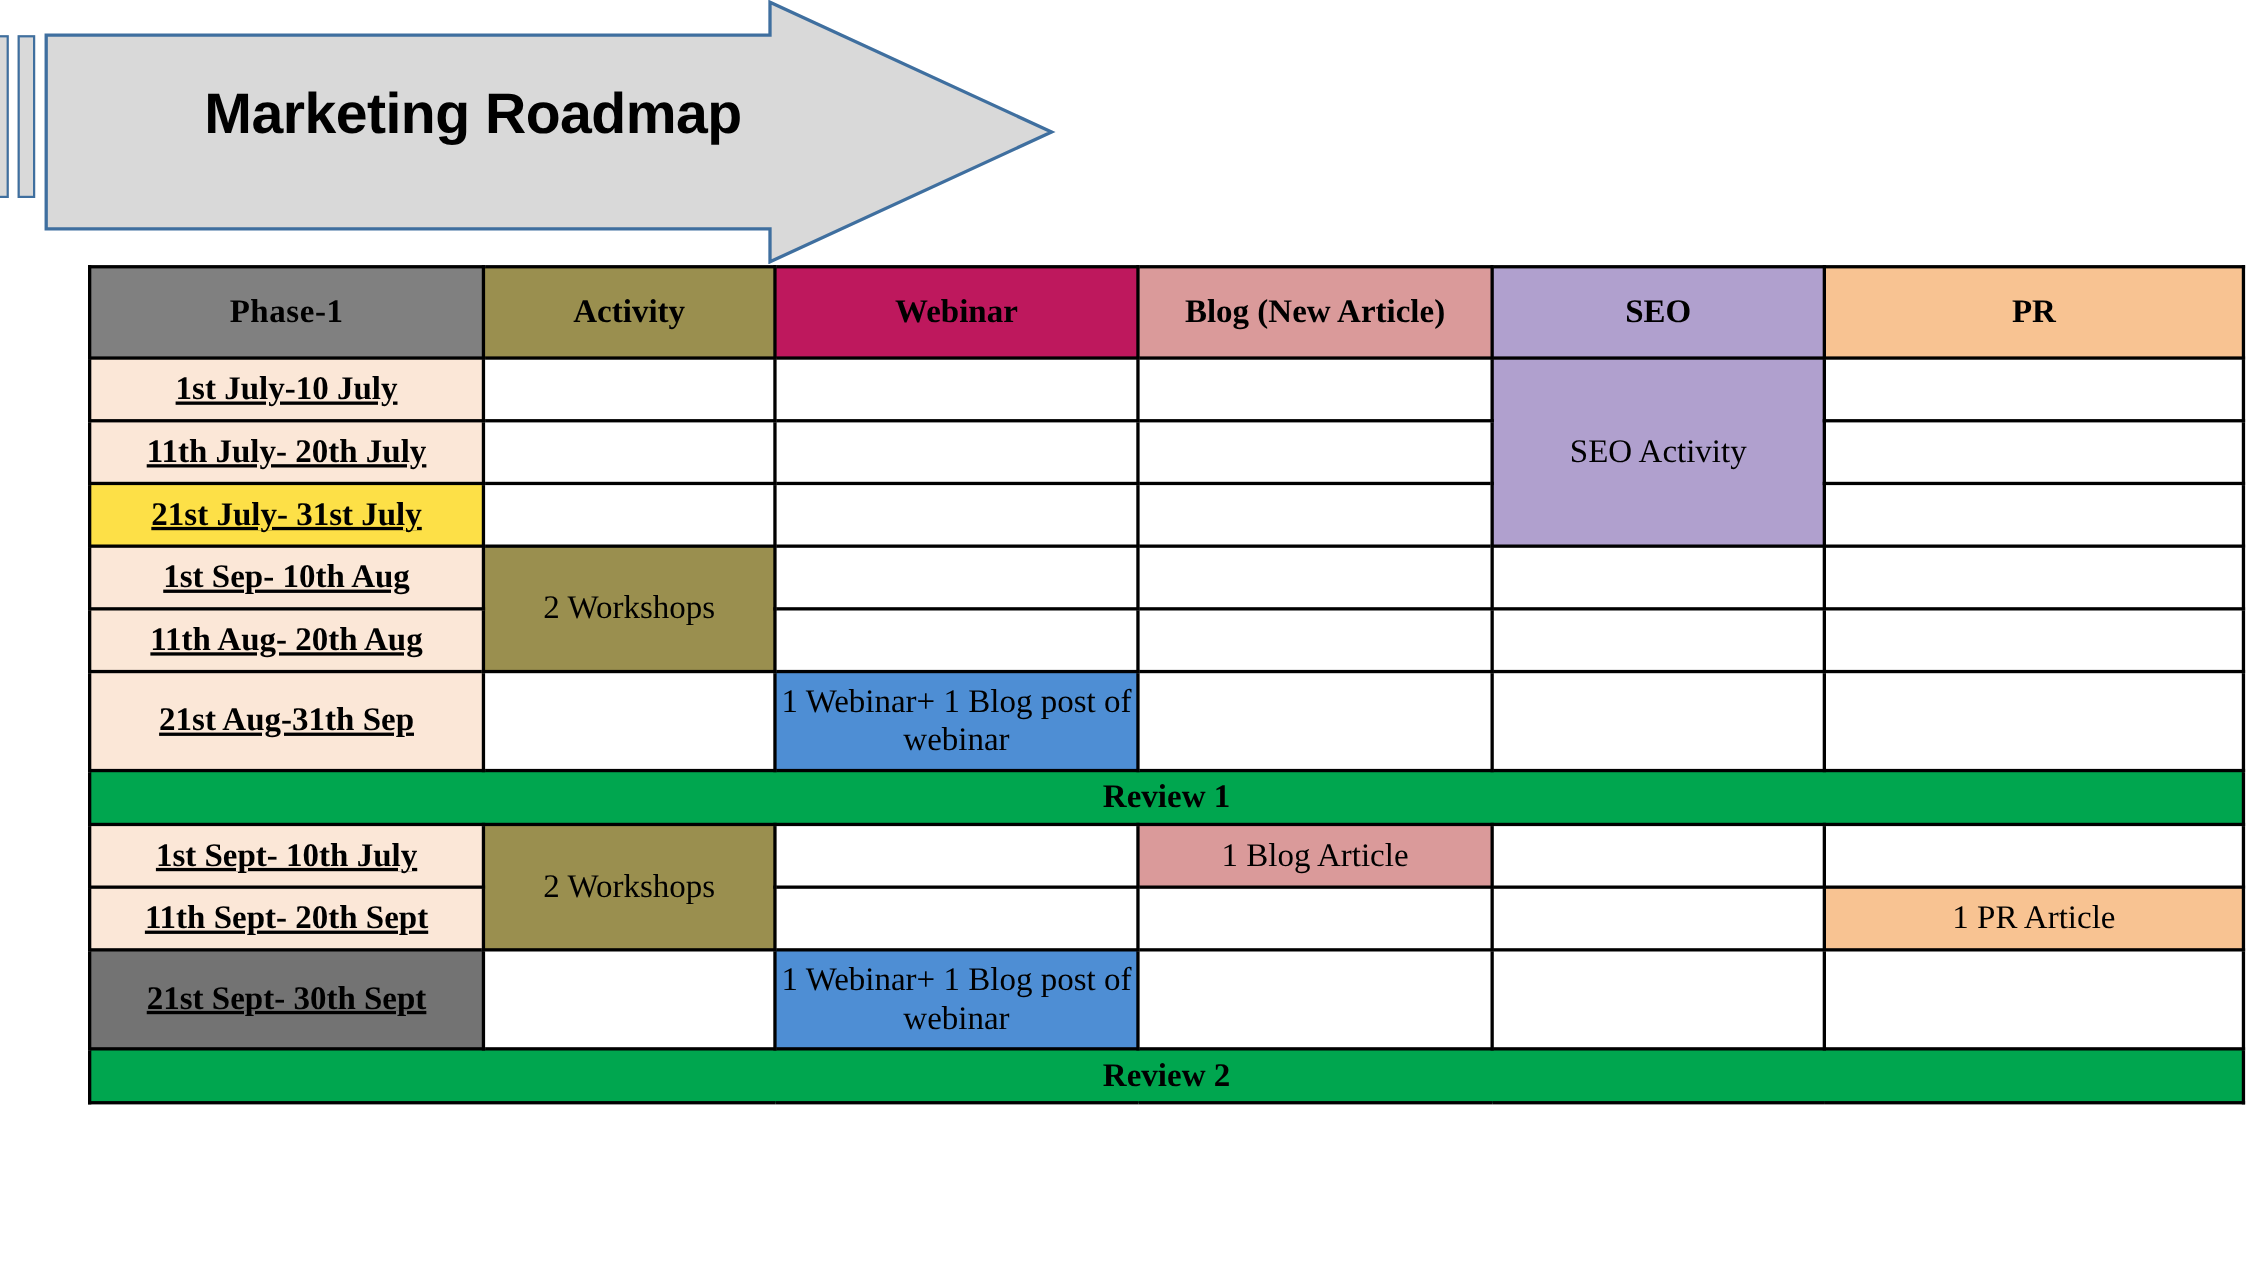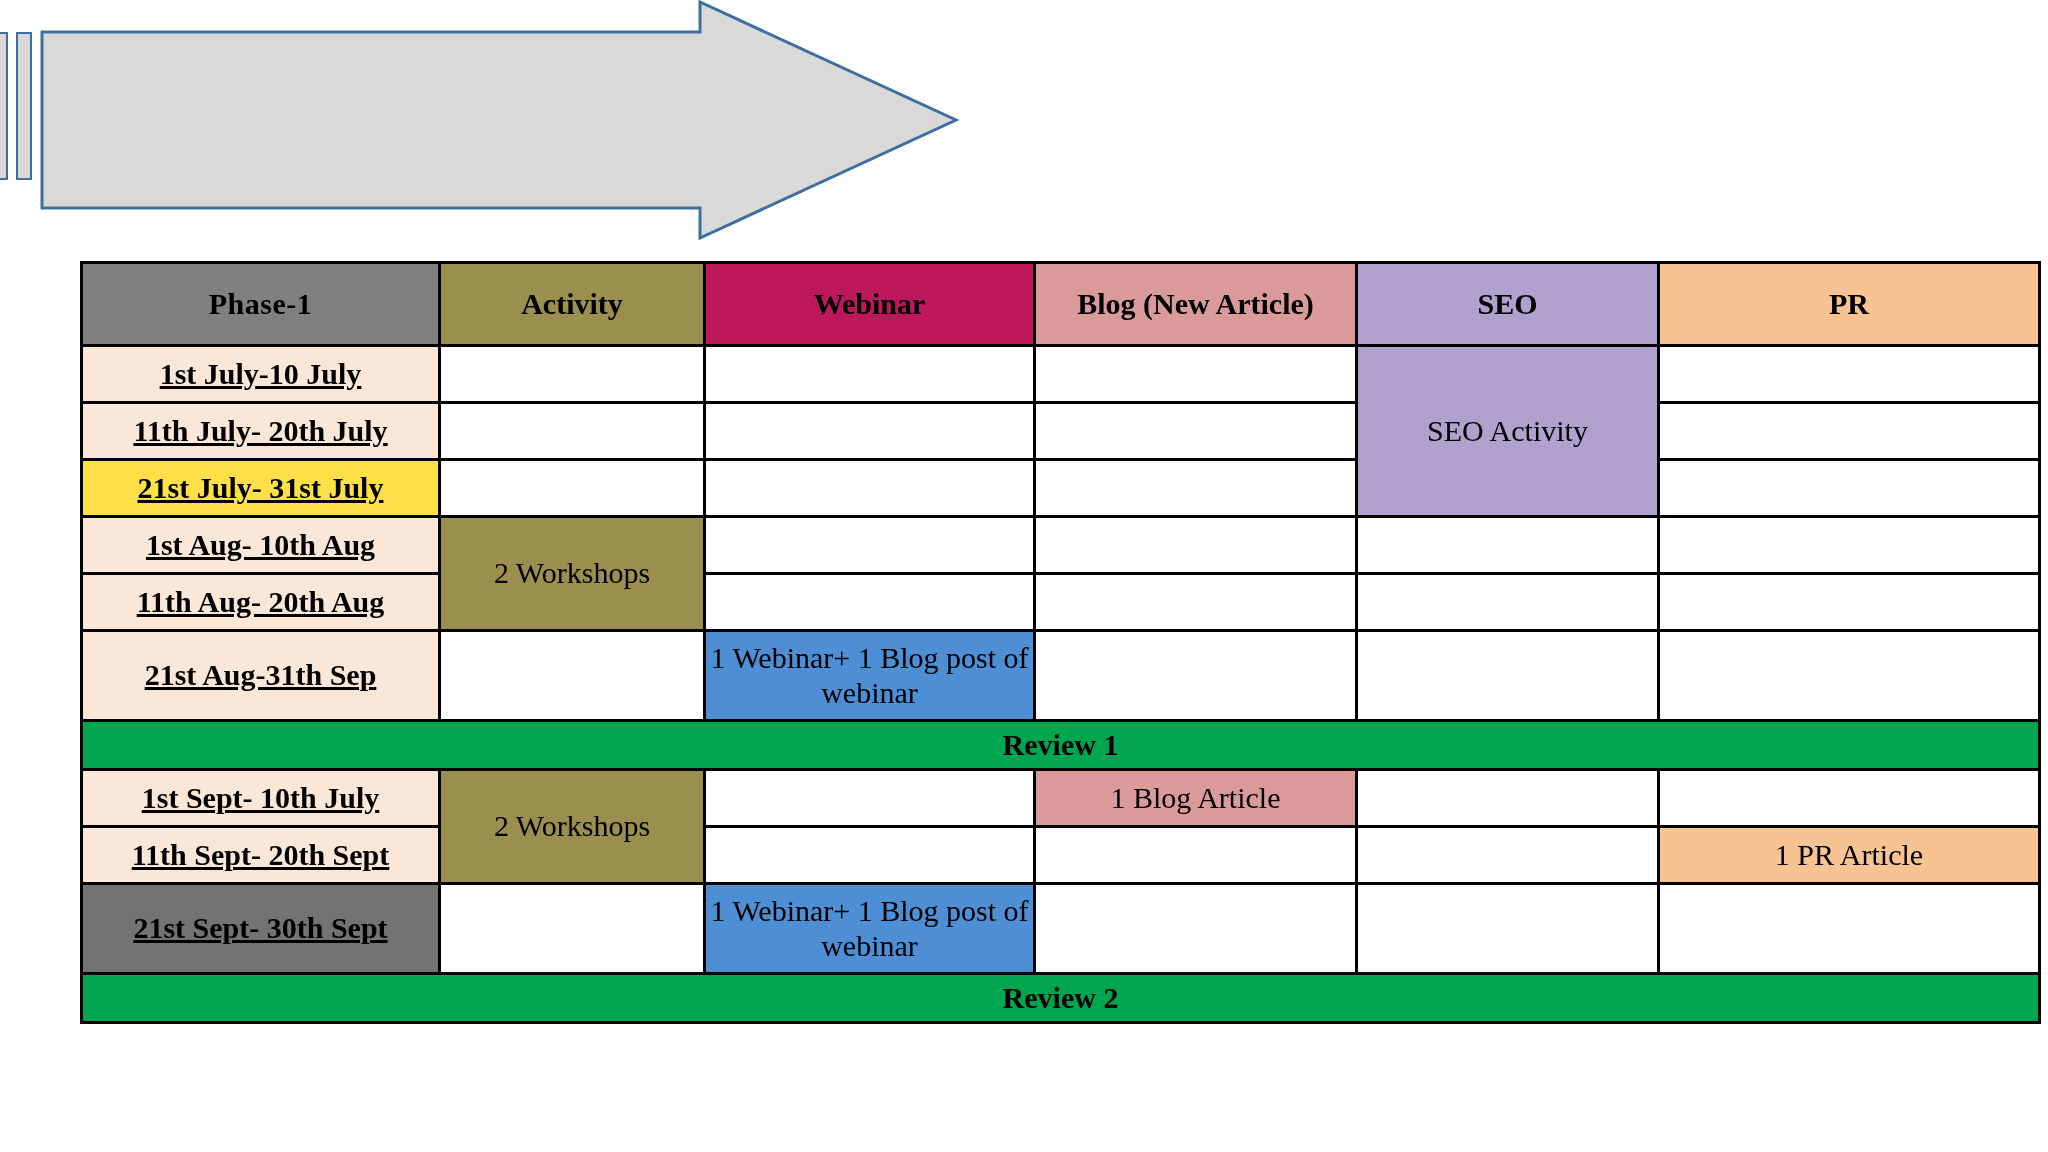--- a/index.html
+++ b/index.html
@@ -51,21 +51,21 @@
     font-size: 52px;
     color: #000000;
     letter-spacing: -0.5px;
     white-space: nowrap;
   }
 
   
   #roadmap-table {
     position: absolute;
     left: 80px;
-    top: 261px;
+    top: 241px;
     border-collapse: collapse;
     table-layout: fixed;
     width: 1958px;
     border-radius: 19px;
   }
   #roadmap-table col.c-phase    { width: 358px; }
   #roadmap-table col.c-workshop { width: 265px; }
   #roadmap-table col.c-webinar  { width: 330px; }
   #roadmap-table col.c-blog     { width: 322px; }
   #roadmap-table col.c-seo      { width: 302px; }
@@ -120,20 +120,21 @@
 </style>
 </head>
 <body>
 
 <div id="banner">
   <div class="tick" id="tick-1"></div>
   <div class="tick" id="tick-2"></div>
   <svg id="arrow-shape" viewBox="0 0 920 240" preserveAspectRatio="none">
     <polygon points="2,32 660,32 660,2 916,120 660,238 660,208 2,208" fill="#d9d9d9" stroke="#3f6f9f" stroke-width="3"></polygon>
   </svg>
+  <div id="arrow-label">Marketing Roadmap</div>
 </div>
 
 <table id="roadmap-table">
   <colgroup>
     <col class="c-phase">
       <col class="c-workshop">
       <col class="c-webinar">
     <col class="c-blog">
       <col class="c-seo">
       <col class="c-pr">
@@ -169,21 +170,21 @@
 
     <tr style="height:57px">
       <td class="date-cell" style="background:#fde047">21st July- 31st July</td>
       <td></td>
       <td></td>
       <td></td>
       <td></td>
     </tr>
 
     <tr style="height:57px">
-      <td class="date-cell" style="background:#fbe7d7">1st Aug- 10th Aug</td>
+      <td class="date-cell" style="background:#fbe7d7">1st Sep- 10th Aug</td>
       <td class="act" rowspan="2" style="background:#9a8f4f">2 Workshops</td>
       <td></td>
       <td></td>
       <td></td>
       <td></td>
     </tr>
 
     <tr style="height:57px">
       <td class="date-cell" style="background:#fbe7d7">11th Aug- 20th Aug</td>
       <td></td>

